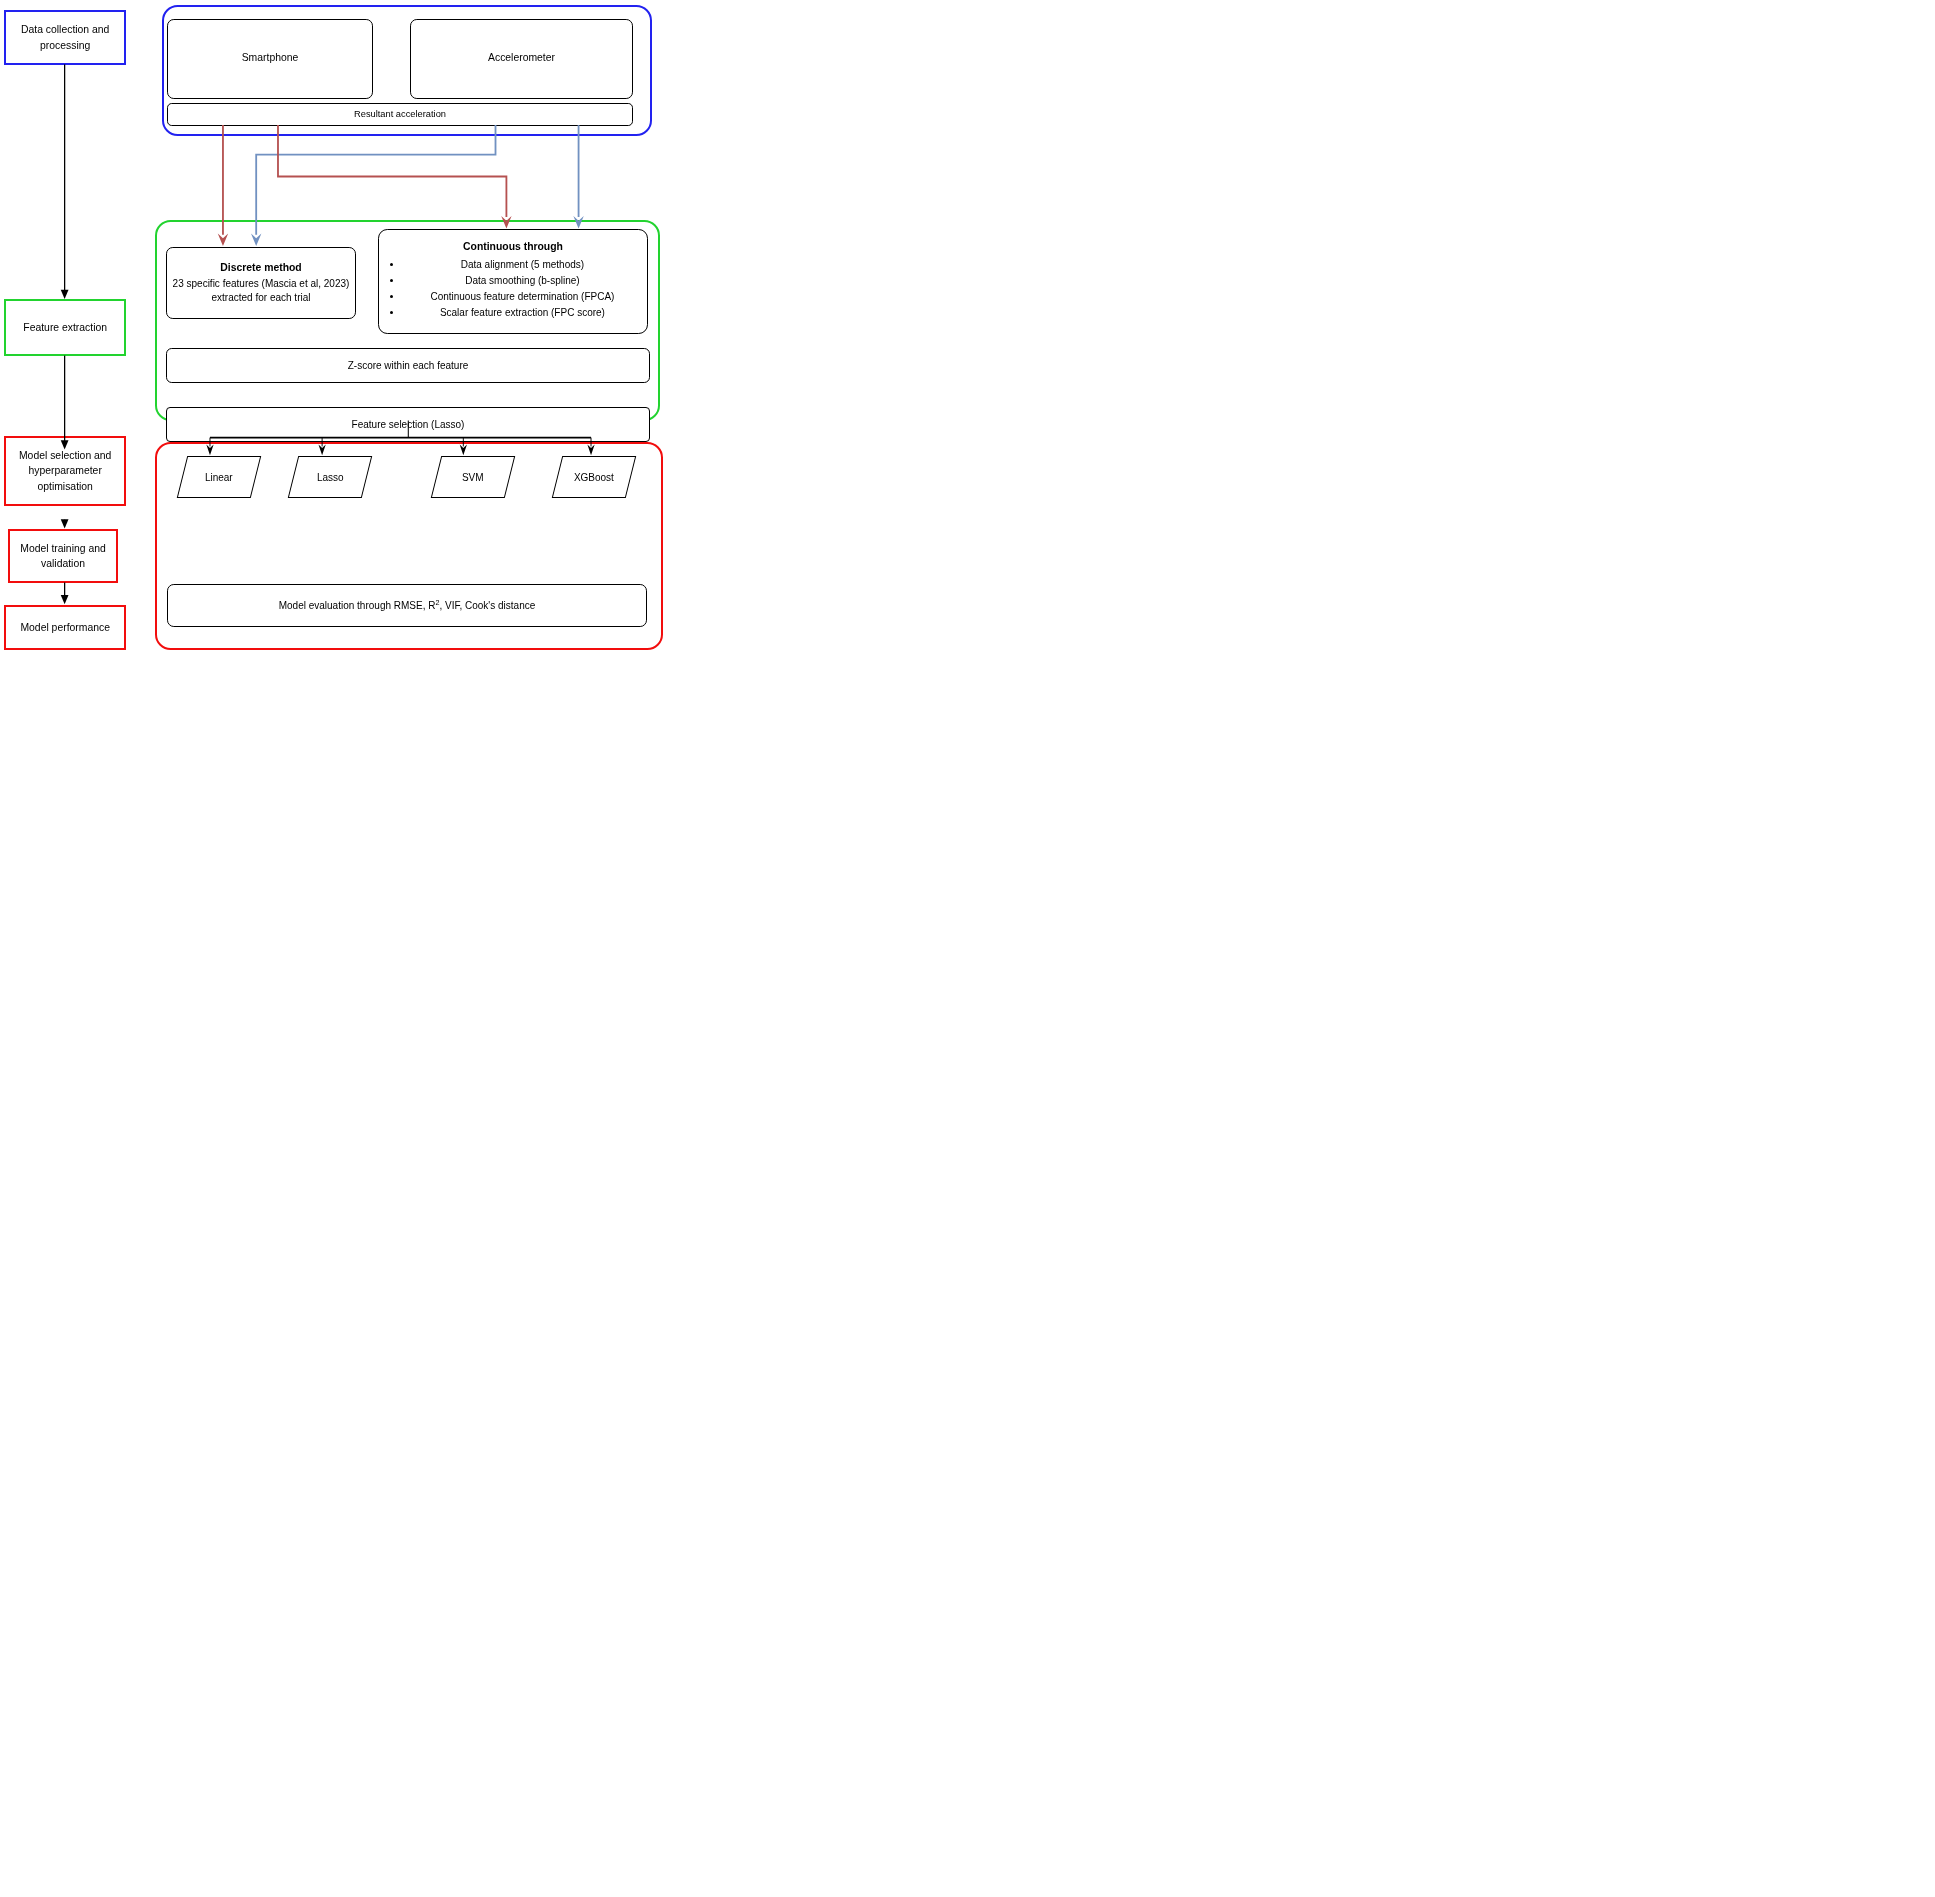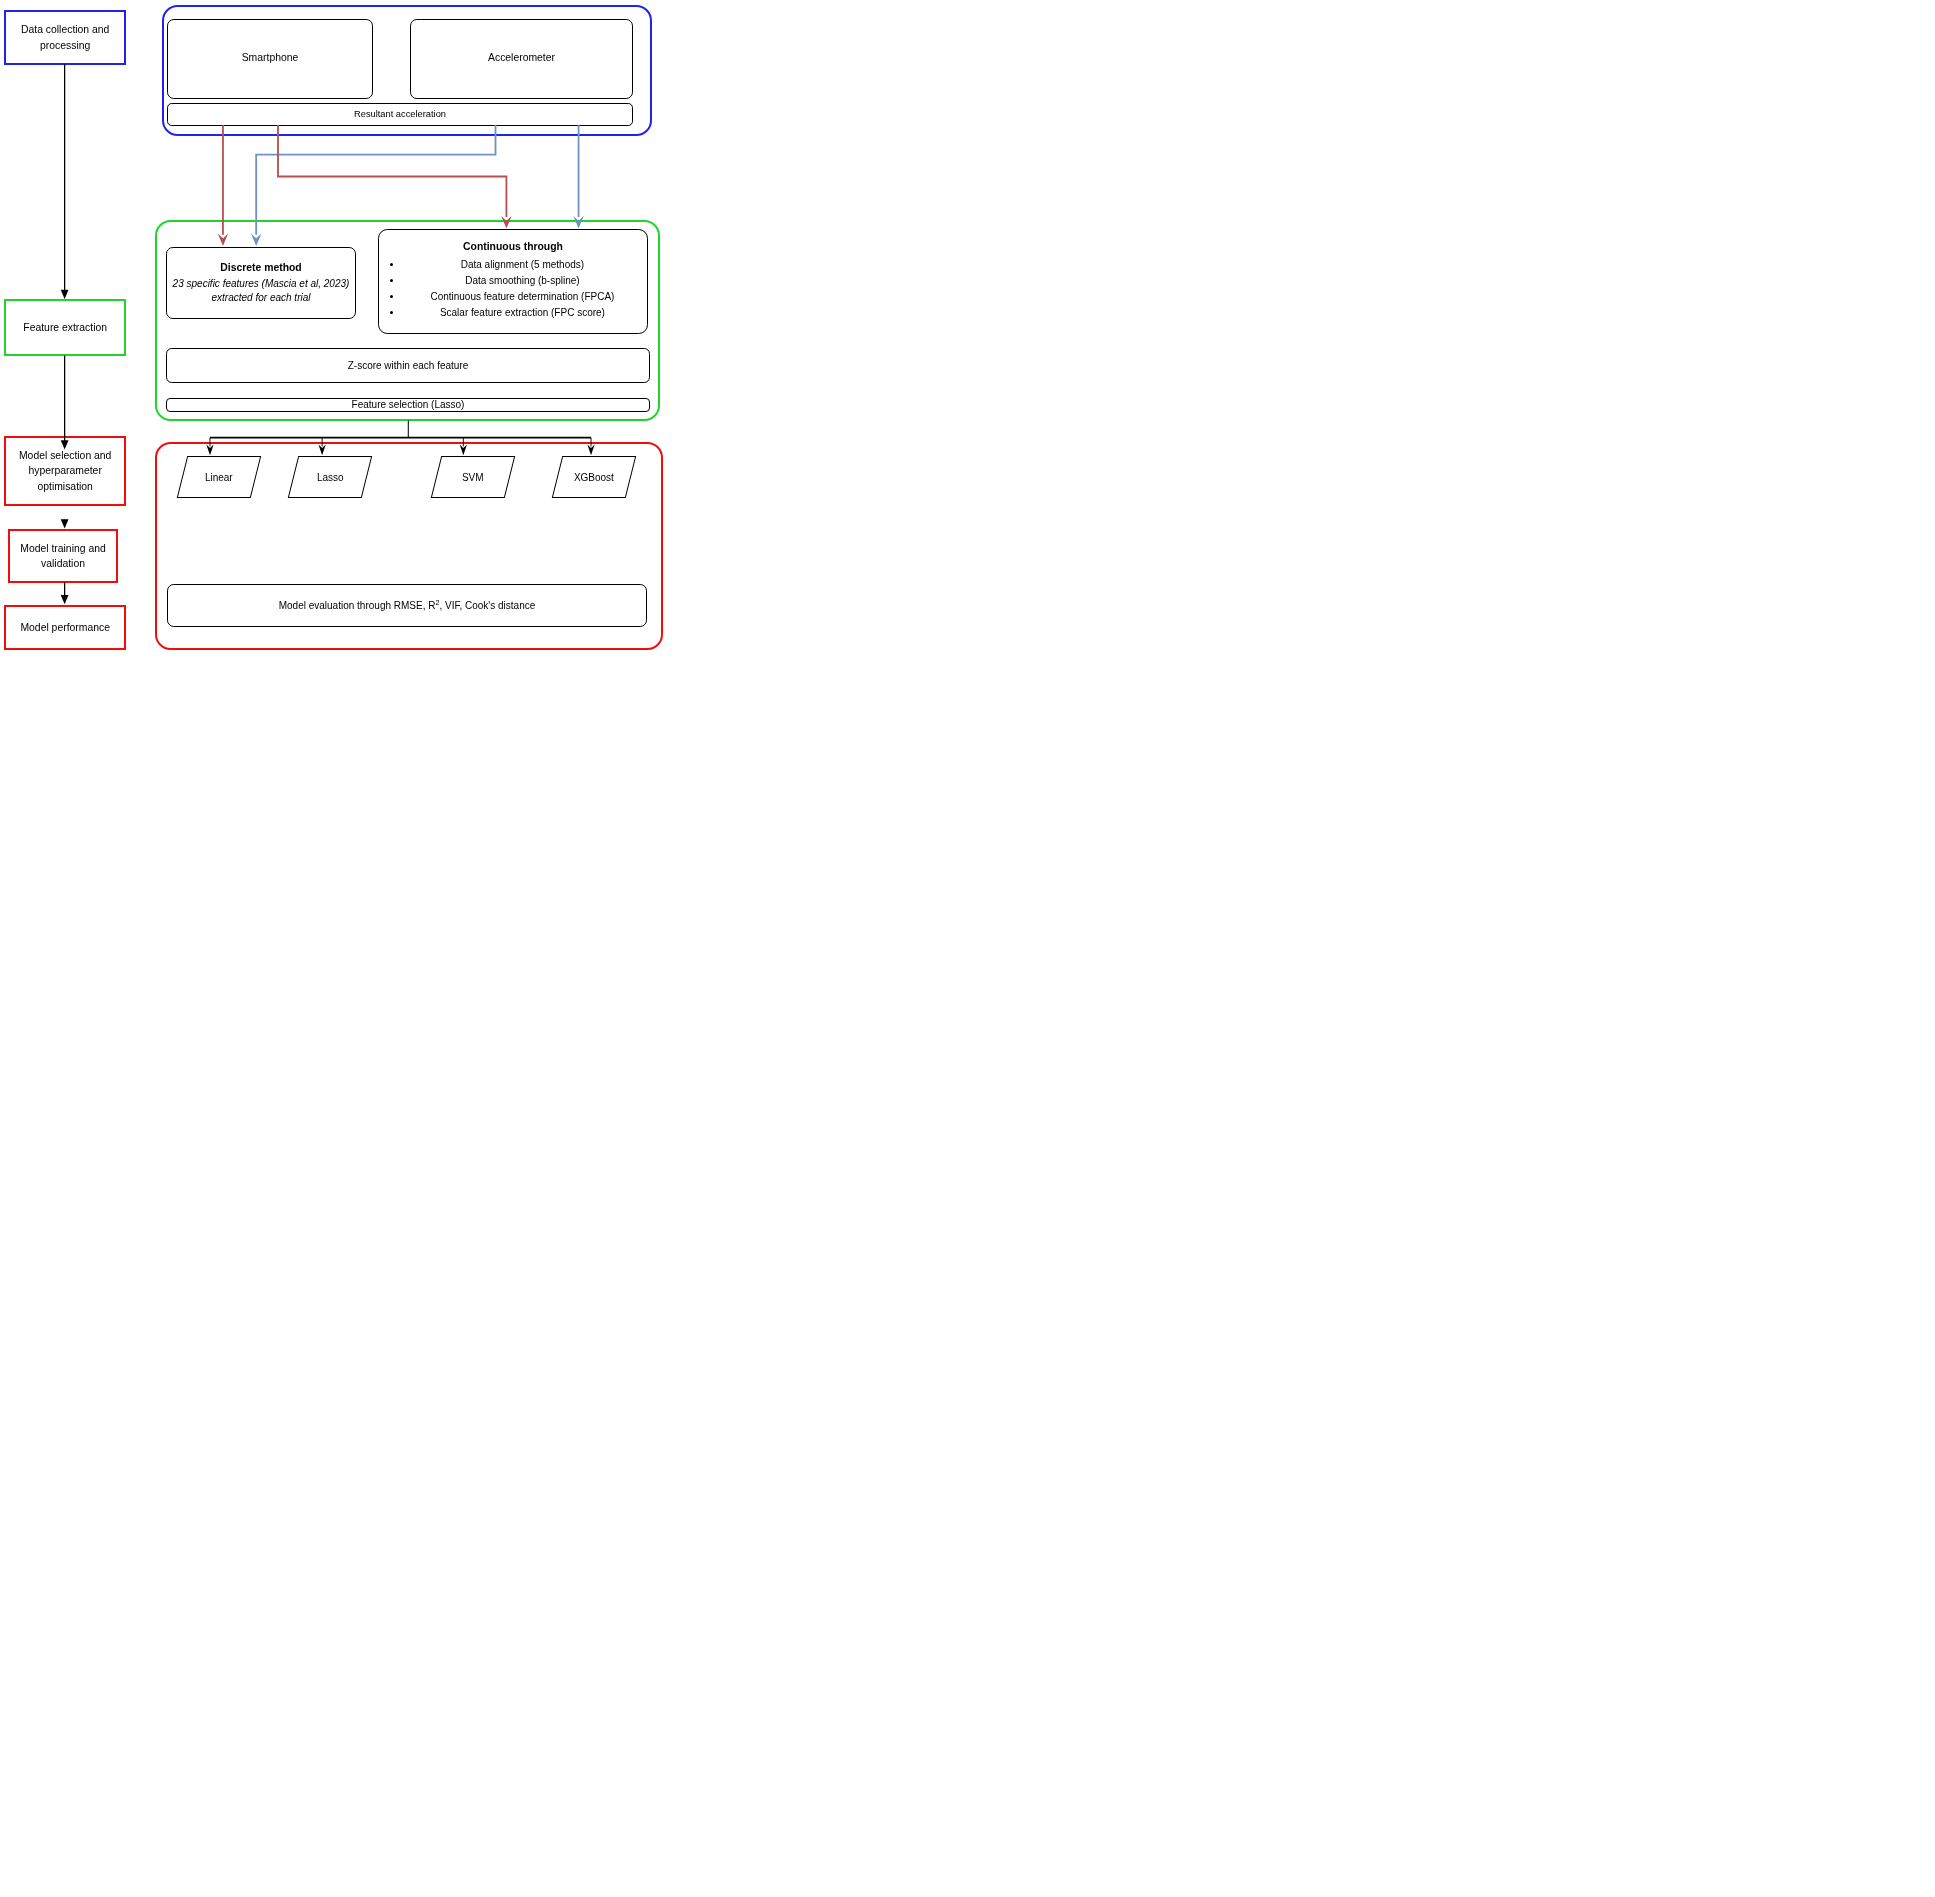--- a/index.html
+++ b/index.html
@@ -29,21 +29,21 @@
   .container.red{border:2.6px solid #F20D0D;}
   
   .node{
     position:absolute;box-sizing:border-box;background:#fff;
     border:1px solid #000;border-radius:6.8px;
     display:flex;align-items:center;justify-content:center;
     text-align:center;font-size:10px;line-height:1.4;
   }
   .node .inner{width:100%;}
   .method-title{font-weight:bold;font-size:10.4px;}
-  .discrete-body{margin-top:1px;font-style:italic;}
+  .discrete-body{margin-top:1px;}
   .bullets{margin:3.1px 0 0 0;padding:0 5.2px 0 24px;text-align:center;}
   .bullets li{margin:2.1px 0;}
   .multiline div{margin:2.6px 0;}
   sup{font-size:0.72em;}
   
   .pgram{
     position:absolute;box-sizing:border-box;background:#fff;
     border:0.8px solid #000;border-top-width:1.6px;border-bottom-width:1.6px;
     transform:skewX(-14deg);
     display:flex;align-items:center;justify-content:center;
@@ -109,21 +109,21 @@
         <li>Continuous feature determination (FPCA)</li>
         <li>Scalar feature extraction (FPC score)</li>
       </ul>
     </div>
   </div>
 
   <div class="node" style="left:166px;top:348px;width:484px;height:35px;border-radius:5.7px;">
     <span>Z-score within each feature</span>
   </div>
 
-  <div class="node" style="left:166px;top:398px;width:484px;height:14px;border-radius:4px;">
+  <div class="node" style="left:166px;top:407px;width:484px;height:35px;border-radius:4px;">
     <span>Feature selection (Lasso)</span>
   </div>
 
   <div class="container red" style="left:155px;top:442px;width:508px;height:208px;"></div>
 
   <div class="pgram" style="left:182px;top:456px;width:74px;height:42px;">
     <span class="label">Linear</span>
   </div>
   <div class="pgram" style="left:293px;top:456px;width:74px;height:42px;">
     <span class="label">Lasso</span>

